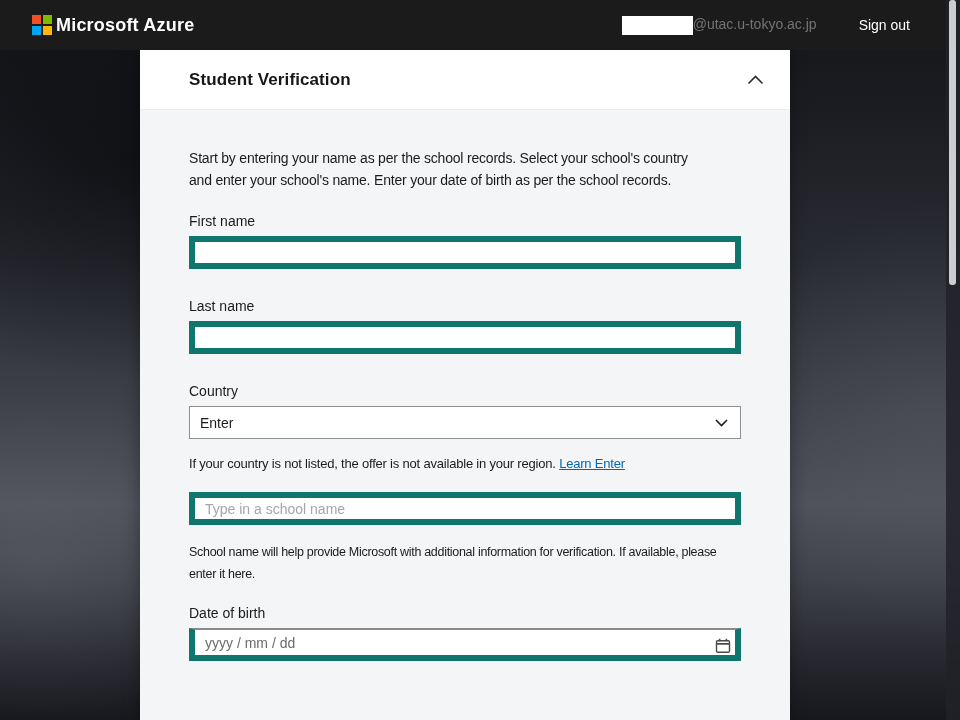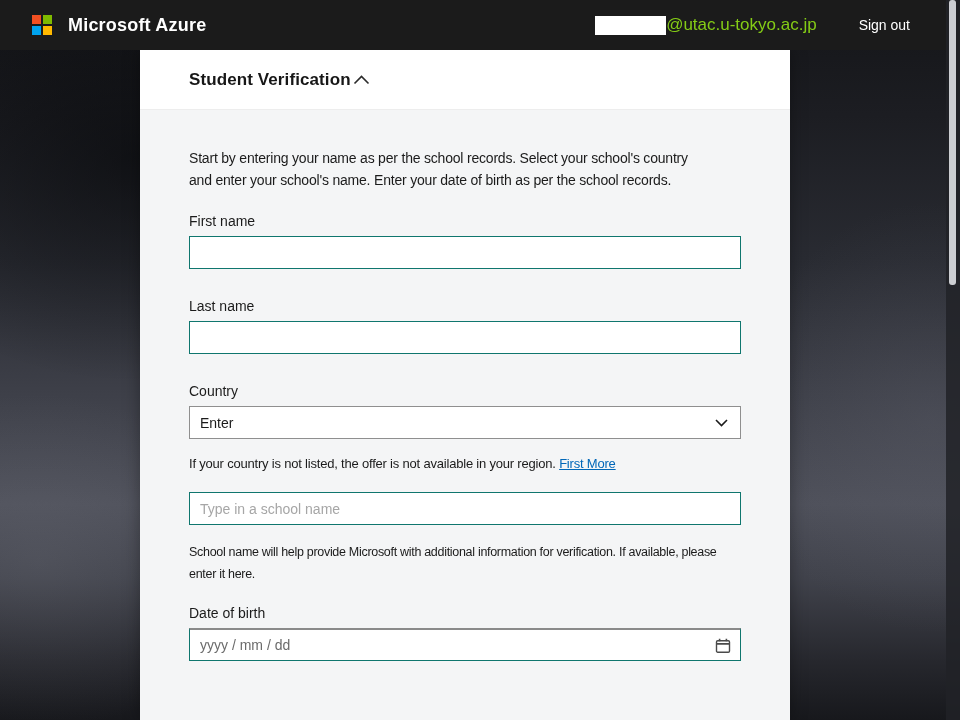--- a/index.html
+++ b/index.html
@@ -18,60 +18,60 @@
       linear-gradient(180deg,#141518 0%,#1c1d22 16%,#292b32 36%,#3d3f48 54%,#4e505a 70%,#41434c 80%,#26272d 92%,#17181c 100%);
   }
 
   
   .topbar{
     position:absolute;top:0;left:0;width:960px;height:50px;
     background:var(--topbar-bg,#1b1b1b);
     display:flex;align-items:center;justify-content:space-between;
     box-sizing:border-box;padding:0 50px 0 32px;z-index:5;
   }
-  .brand{display:flex;align-items:center;gap:16px;}
+  .brand{display:flex;align-items:center;gap:4px;}
   .mslogo{display:grid;grid-template-columns:9px 9px;grid-template-rows:9px 9px;gap:2px;}
   .mslogo i{display:block;}
   .mslogo .r{background:var(--logo-red,#f25022);}
   .mslogo .g{background:var(--logo-green,#7fba00);}
   .mslogo .b{background:var(--logo-blue,#00a4ef);}
   .mslogo .y{background:var(--logo-yellow,#ffb900);}
   .brand-text{color:#fff;font-size:18px;font-weight:600;letter-spacing:.2px;}
   .topbar-right{display:flex;align-items:center;gap:42px;}
-  .account{display:flex;align-items:flex-end;color:#84cc16;font-size:17px;}
+  .account{display:flex;align-items:flex-start;color:#737373;font-size:14px;}
   .redaction{display:inline-block;width:71px;height:19px;background:#fff;}
   .signout{color:#fff;font-size:14px;text-decoration:none;cursor:pointer;}
 
   
   .scrollbar{position:absolute;top:0;right:0;width:14px;height:720px;background:rgba(33,34,39,.85);z-index:9;}
   .scroll-thumb{position:absolute;top:0;left:3px;width:7px;height:285px;background:#ccced2;border-radius:3px;}
 
   
   .card{
     position:absolute;left:140px;top:50px;width:650px;height:670px;
     background:#f4f5f6;box-shadow:0 0 16px rgba(0,0,0,.35);z-index:3;
   }
   .card-header{
     height:60px;background:#fff;border-bottom:1px solid #ededed;
-    display:flex;align-items:center;
+    display:flex;align-items:center;justify-content:space-between;
     box-sizing:border-box;padding:0 24px 0 49px;
   }
   .card-header h1{margin:0;font-size:17px;font-weight:700;color:#171717;letter-spacing:.1px;}
   .chev-btn{width:22px;height:22px;display:flex;align-items:center;justify-content:center;cursor:pointer;background:none;border:none;padding:0;}
 
   .card-body{box-sizing:border-box;padding:37px 49px 0;}
   .intro-line{font-size:14px;line-height:22px;color:#1b1b1b;letter-spacing:-.2px;white-space:nowrap;}
 
   .group{margin-top:29px;}
   .group.first{margin-top:22px;}
   .group.after-helper{margin-top:20px;}
   .field-label{display:block;font-size:14px;line-height:16px;color:#1b1b1b;margin-bottom:7px;}
   .text-input{
     display:block;width:552px;height:33px;box-sizing:border-box;
-    border:1px solid #0f766e;background:#fff;padding:0 10px;
+    border:6px solid #0f766e;background:#fff;padding:0 10px;
     font-family:inherit;font-size:14px;color:#1b1b1b;outline:none;
   }
   .text-input::placeholder{color:#a6a6a6;}
 
   .select{
     width:552px;height:33px;box-sizing:border-box;border:1px solid #8f8f8f;background:#fff;
     display:flex;align-items:center;justify-content:space-between;padding:0 12px 0 10px;cursor:pointer;
   }
   .select-value{font-size:14px;color:#1b1b1b;}
 
@@ -136,21 +136,21 @@
     </div>
 
     <div class="group">
       <label class="field-label">Country</label>
       <div class="select">
         <span class="select-value">Enter</span>
         <svg width="13" height="8" viewBox="0 0 13 8">
           <polyline points="1,1 6.5,6.5 12,1" fill="none" stroke="#1b1b1b" stroke-width="1.6"></polyline>
         </svg>
       </div>
-      <p class="helper"><span>If your country is not listed, the offer is not available in your region. </span><a>First More</a></p>
+      <p class="helper"><span>If your country is not listed, the offer is not available in your region. </span><a>Learn Enter</a></p>
     </div>
 
     <div class="group after-helper">
       <input class="text-input" type="text" placeholder="Type in a school name" style="">
       <div class="helper2">
         <div class="h2-line">School name will help provide Microsoft with additional information for verification. If available, please</div>
         <div class="h2-line">enter it here.</div>
       </div>
     </div>
 

